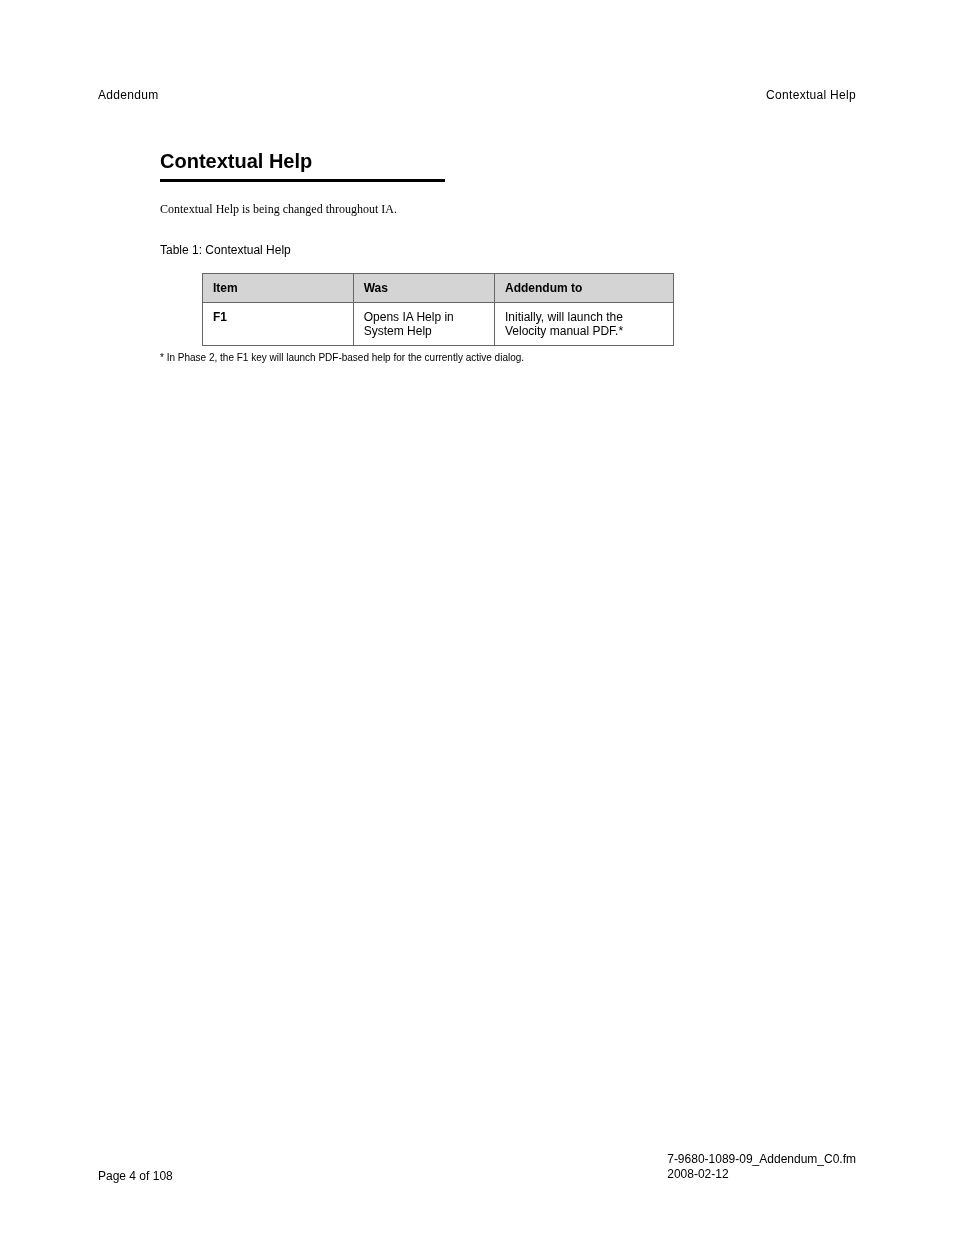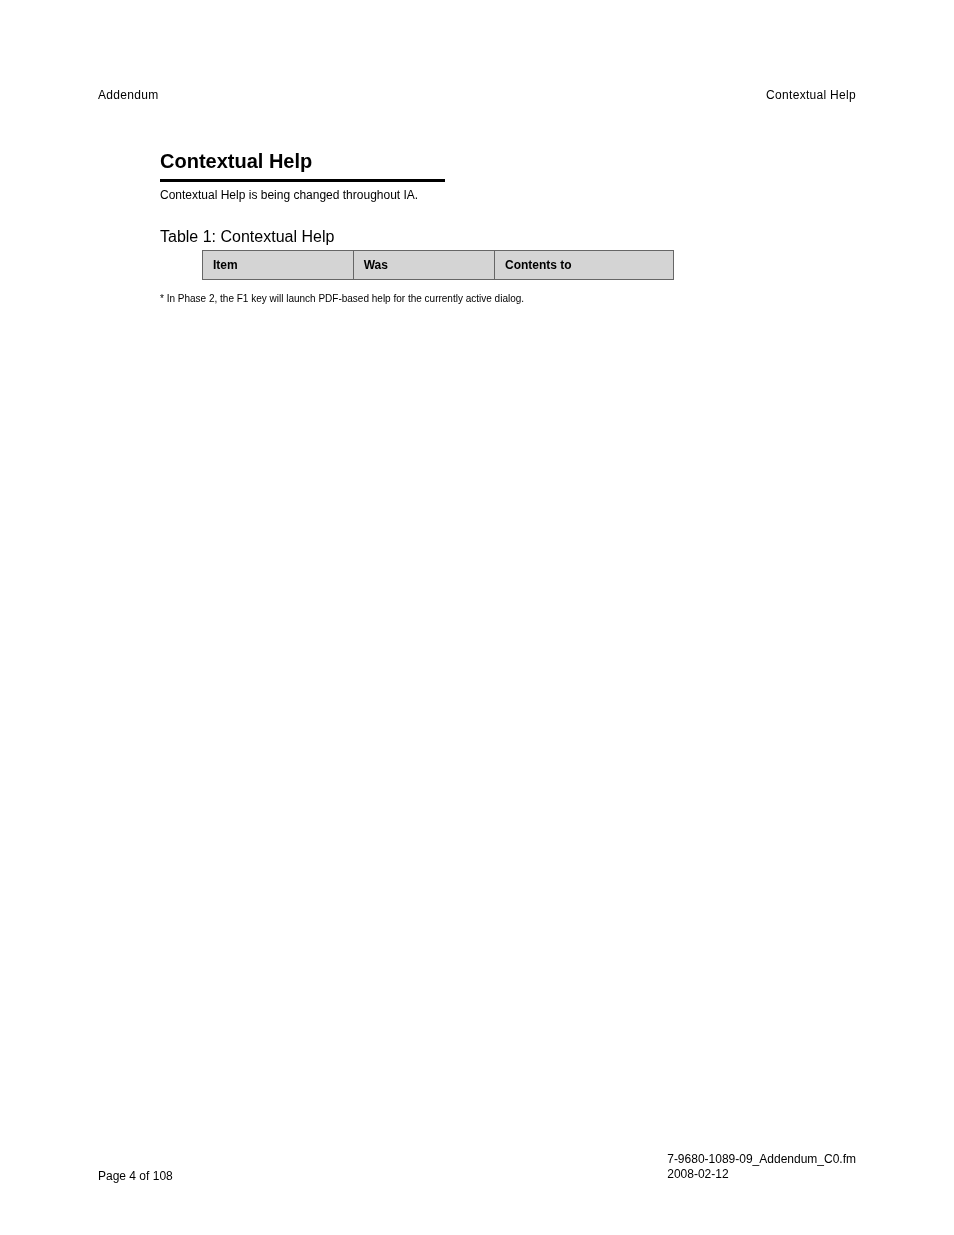--- a/index.html
+++ b/index.html
@@ -39,29 +39,29 @@
     font-size: 20px;
     margin: 0;
   }
   .heading-rule {
     width: 285px;
     height: 3px;
     background: #000;
     margin-top: 6px;
   }
   .contextual-line {
-    font-family: Liberation Sans, sans-serif;
+    font-family: Liberation Serif, serif;
     font-size: 12px;
-    margin-top: 6px;
+    margin-top: 20px;
   }
   .table-caption {
     font-family: Arial, Helvetica, sans-serif;
-    font-size: 16px;
+    font-size: 12px;
     margin-top: 26px;
-    margin-bottom: 4px;
+    margin-bottom: 16px;
   }
   table.spec {
     border-collapse: collapse;
     width: 472px;
     margin-left: 42px;
     font-family: Arial, Helvetica, sans-serif;
     font-size: 12px;
   }
   table.spec th, table.spec td {
     border: 1px solid #666;
@@ -72,21 +72,21 @@
   table.spec th {
     background: #d4d4d4;
     font-weight: bold;
   }
   table.spec td.first {
     font-weight: bold;
   }
   .footnote {
     font-family: Arial, Helvetica, sans-serif;
     font-size: 10px;
-    margin-top: 13px;
+    margin-top: 6px;
   }
   .footer {
     position: absolute;
     left: 98px;
     right: 98px;
     bottom: 52px;
     display: flex;
     justify-content: space-between;
     align-items: flex-end;
     font-family: Arial, Helvetica, sans-serif;
@@ -111,24 +111,29 @@
     <div class="heading-rule"></div>
     <div class="contextual-line">Contextual Help is being changed throughout IA.</div>
 
     <div class="table-caption">Table 1:  Contextual Help</div>
 
     <table class="spec">
       <thead>
         <tr>
           <th style="width:32%">Item</th>
           <th style="width:30%">Was</th>
-          <th style="width:38%">Contents to</th>
+          <th style="width:38%">Addendum to</th>
         </tr>
       </thead>
       <tbody>
+        <tr>
+          <td class="first">F1</td>
+          <td>Opens IA Help in System Help</td>
+          <td>Initially, will launch the Velocity manual PDF.*</td>
+        </tr>
       </tbody>
     </table>
 
     <div class="footnote">* In Phase 2, the F1 key will launch PDF-based help for the currently active dialog.</div>
   </div>
 
   <div class="footer">
     <div>Page 4 of 108</div>
     <div class="right">
       <div>7-9680-1089-09_Addendum_C0.fm</div>

